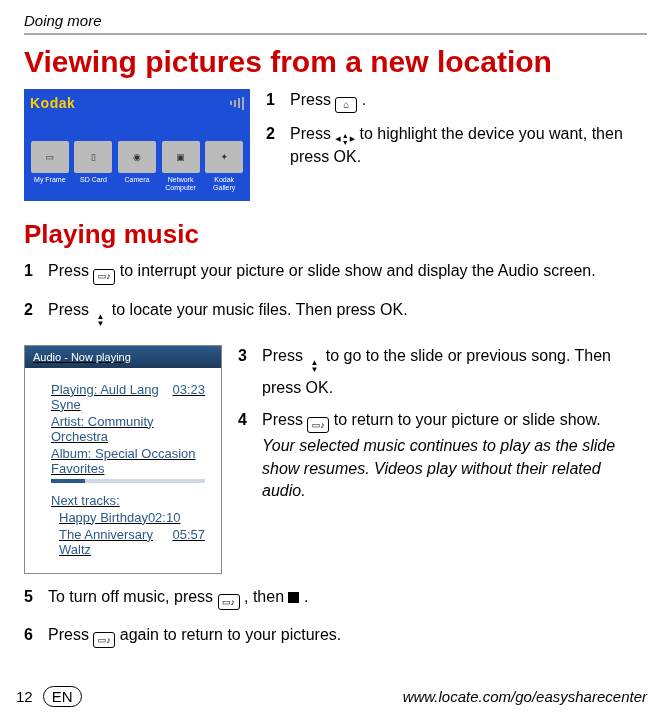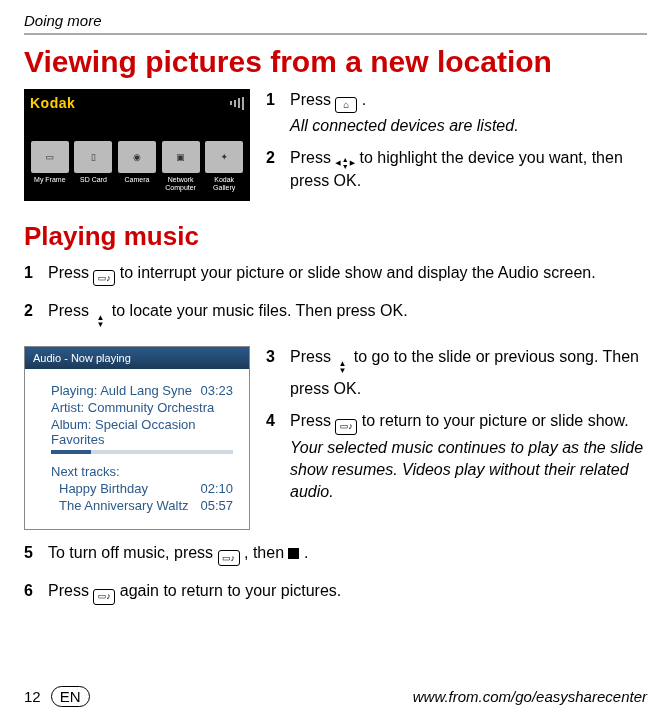--- a/index.html
+++ b/index.html
@@ -35,21 +35,21 @@
     margin: 18px 0 10px 0;
   }
   .row {
     display: flex;
     gap: 16px;
     align-items: flex-start;
   }
   
   .kodak-frame {
     width: 226px;
-    background: #000000;
+    background: #1d4ed8;
     padding: 6px 6px 10px 6px;
   }
   .kodak-logo-bar {
     display: flex;
     justify-content: space-between;
     align-items: center;
   }
   .kodak-logo {
     color: #ffcc00;
     font-weight: bold;
@@ -127,23 +127,24 @@
     width:22px; height:16px; border:1.5px solid #000; border-radius:3px;
     display:inline-flex; align-items:center; justify-content:center;
     vertical-align:-3px; font-size:9px;
   }
   .icon-stop {
     display:inline-block; width:11px; height:11px; background:#000;
     vertical-align:-1px;
   }
   
   .audio-frame {
-    width: 226px;
+    width: 198px;
     background: #fff;
     border: 1px solid #888;
+    text-decoration: underline;
   }
   .audio-header {
     background: linear-gradient(#2b5a8a,#1c3a5a);
     color:#fff;
     font-size: 11px;
     padding: 5px 8px;
   }
   .audio-body {
     padding: 14px 16px 14px 26px;
     font-size: 13px;
@@ -151,26 +152,26 @@
   }
   .audio-body .line { display:flex; justify-content:space-between; margin-bottom:2px; }
   .audio-body .sub { margin-bottom:2px; }
   .progress {
     width: 100%; height:4px; background:#cfd8e3; margin:3px 0 10px 0; position:relative;
   }
   .progress::before{
     content:""; position:absolute; left:0; top:0; height:100%; width:22%; background:#2b5a8a;
   }
   .next-heading { margin-bottom:2px; }
-  .next-item { display:flex; justify-content:space-between; padding-left:8px; margin-bottom:2px; }
+  .next-item { display:flex; padding-left:8px; margin-bottom:2px; }
   
   .footer {
     position: absolute;
     bottom: 14px;
-    left: 24px; right: 24px;
+    left: 16px; right: 24px;
     display: flex;
     justify-content: space-between;
     align-items: center;
     font-size: 15px;
   }
   .footer .pg { display:flex; align-items:center; gap:10px;}
   .en-badge {
     border: 1.5px solid #000;
     border-radius: 12px;
     padding: 1px 8px;
@@ -224,21 +225,20 @@
     </div>
   </div>
 
   <div class="steps">
     <div class="step">
       <span class="num">1</span>
       <span class="body">
         <span>Press </span>
         <span class="inline-icon">⌂</span>
         <span> .</span>
-        <span class="italic">All connected devices are listed.</span>
       </span>
     </div>
     <div class="step">
       <span class="num">2</span>
       <span class="body">
         <span>Press </span>
         <span class="icon-arrows-lr" style="display:inline-flex;align-items:center;vertical-align:-2px;">
             <span class="mid">▲<br>▼</span>
           </span>
         <span> to highlight the device you want, then press OK.</span>
@@ -332,14 +332,14 @@
       <span> again to return to your pictures.</span>
     </span>
   </div>
 </div>
 
 <div class="footer">
   <span class="pg">
     <span>12</span>
     <span class="en-badge">EN</span>
   </span>
-  <span class="url">www.from.com/go/easysharecenter</span>
+  <span class="url">www.locate.com/go/easysharecenter</span>
 </div>
 
 </body></html>

